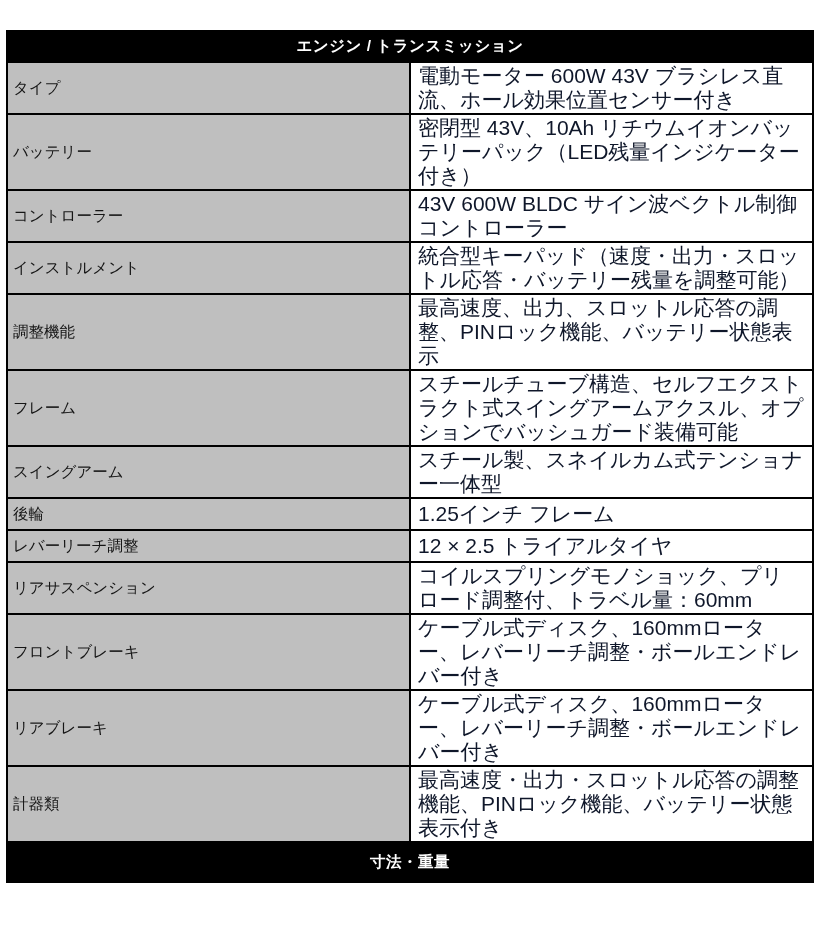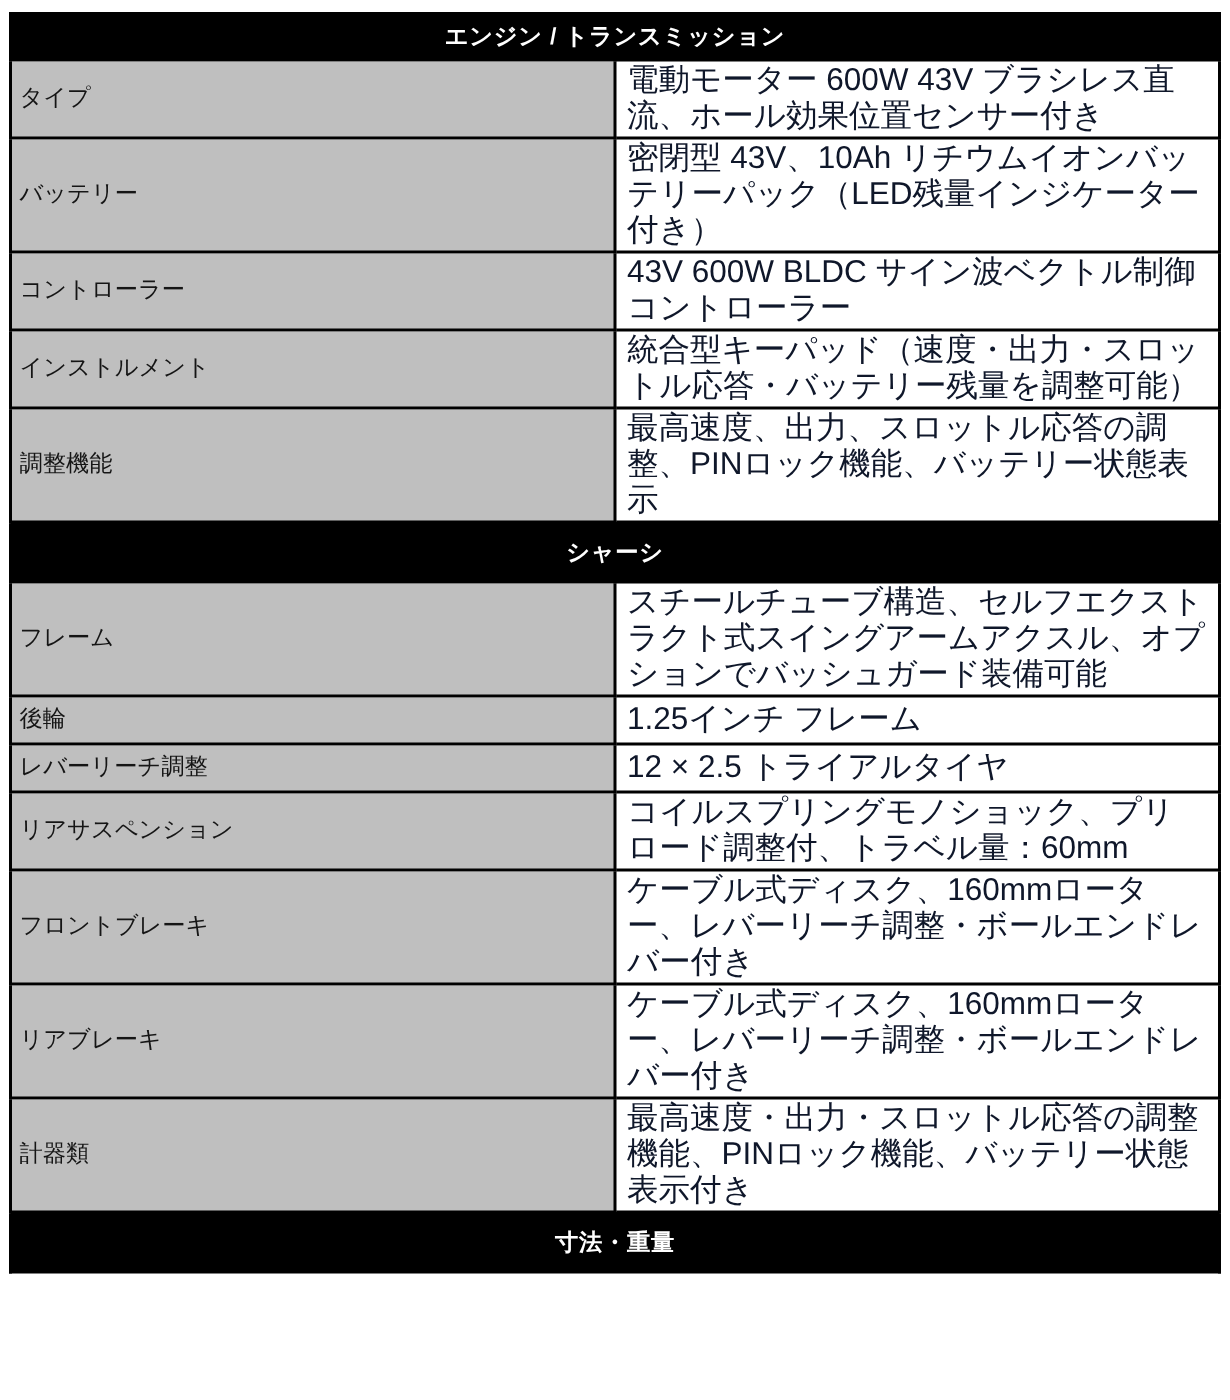--- a/index.html
+++ b/index.html
@@ -13,20 +13,21 @@
     font-family: "Liberation Sans", "DejaVu Sans", sans-serif;
     color: #111111;
     overflow: hidden;
   }
   .page {
     box-sizing: border-box;
     width: 820px;
     height: 680px;
     padding: 8px 6px 0 6px;
     background: #ffffff;
+    margin-top: 22px;
   }
   table.spec-table {
     border-collapse: collapse;
     width: 808px;
     table-layout: fixed;
   }
   .spec-table th,
   .spec-table td {
     border: 2px solid #000000;
     box-sizing: border-box;
@@ -88,25 +89,26 @@
         </tr>
         <tr>
           <td class="label-cell">インストルメント</td>
           <td class="value-cell">統合型キーパッド（速度・出力・スロットル応答・バッテリー残量を調整可能）</td>
         </tr>
         <tr>
           <td class="label-cell">調整機能</td>
           <td class="value-cell">最高速度、出力、スロットル応答の調整、PINロック機能、バッテリー状態表示</td>
         </tr>
         <tr>
-          <th colspan="2" class="section-header">シャーシ</th>
+          <td class="label-cell">フレーム</td>
+          <td class="value-cell">スチールチューブ構造、セルフエクストラクト式スイングアームアクスル、オプションでバッシュガード装備可能</td>
         </tr>
         <tr>
-          <td class="label-cell">フレーム</td>
-          <td class="value-cell">スチールチューブ構造、セルフエクストラクト式スイングアームアクスル、オプションでバッシュガード装備可能</td>
+          <td class="label-cell">スイングアーム</td>
+          <td class="value-cell">スチール製、スネイルカム式テンショナー一体型</td>
         </tr>
         <tr>
           <td class="label-cell">後輪</td>
           <td class="value-cell">1.25インチ フレーム</td>
         </tr>
         <tr>
           <td class="label-cell">レバーリーチ調整</td>
           <td class="value-cell">12 × 2.5 トライアルタイヤ</td>
         </tr>
         <tr>

